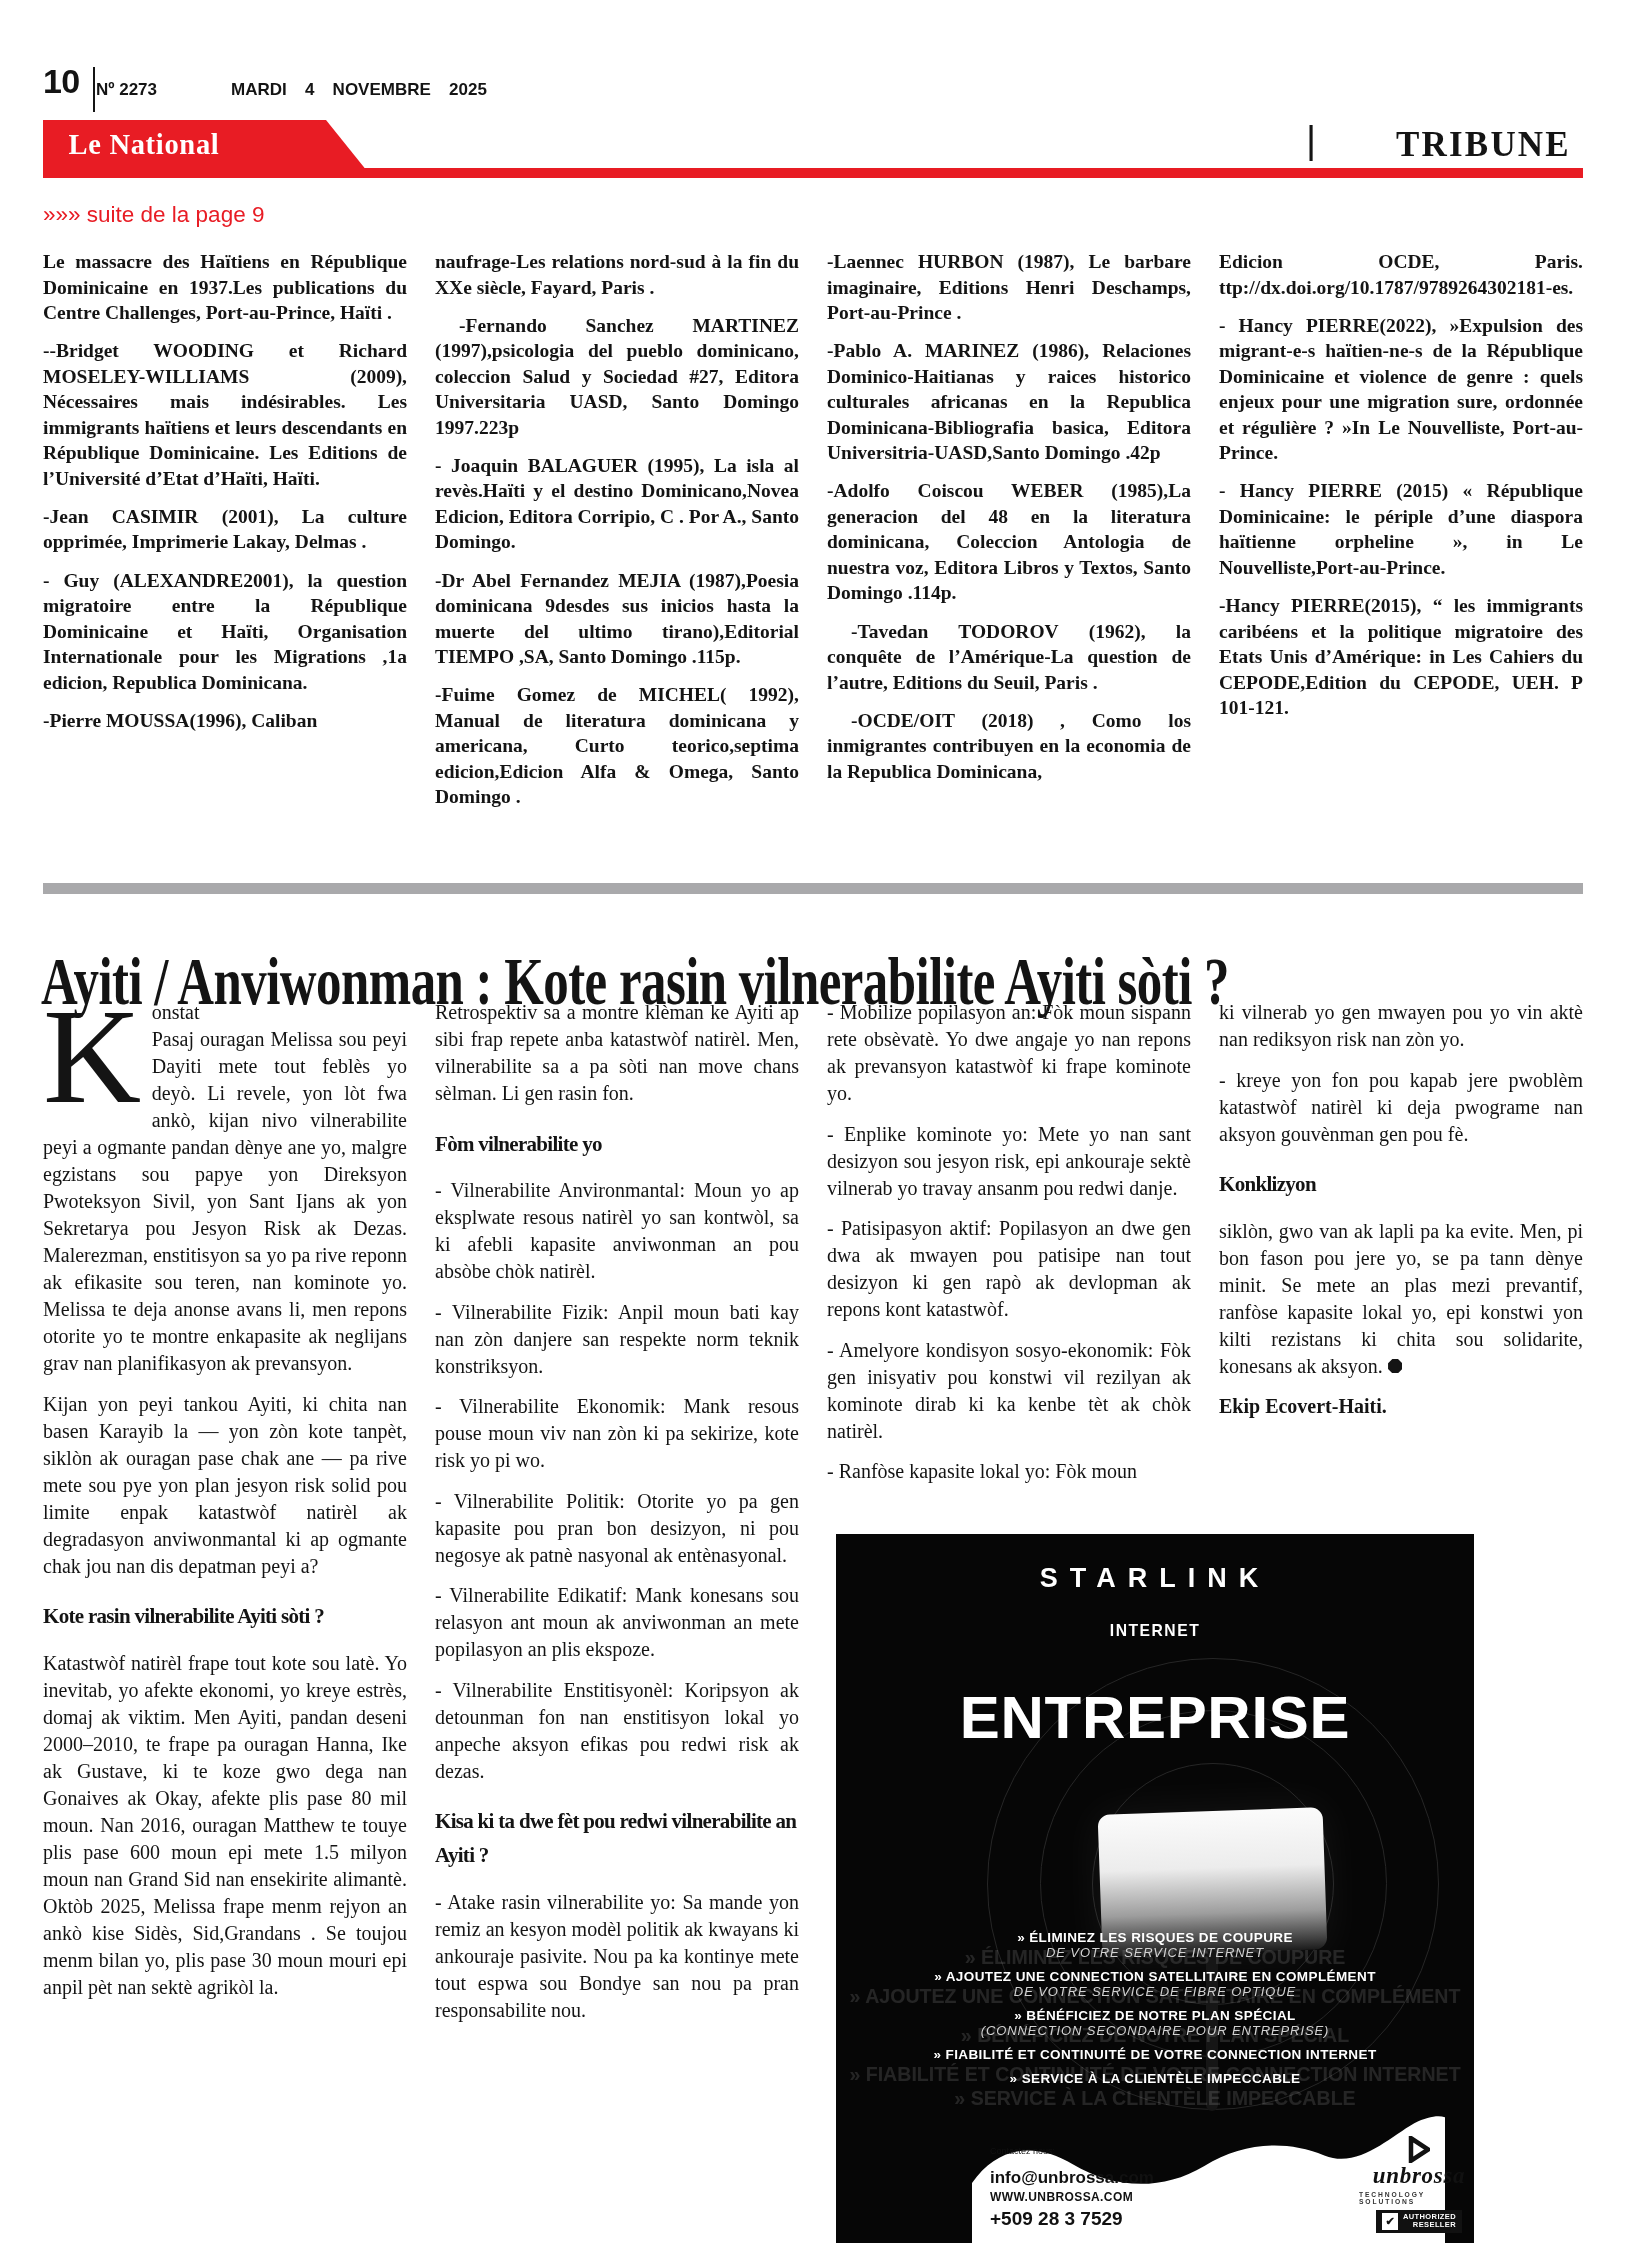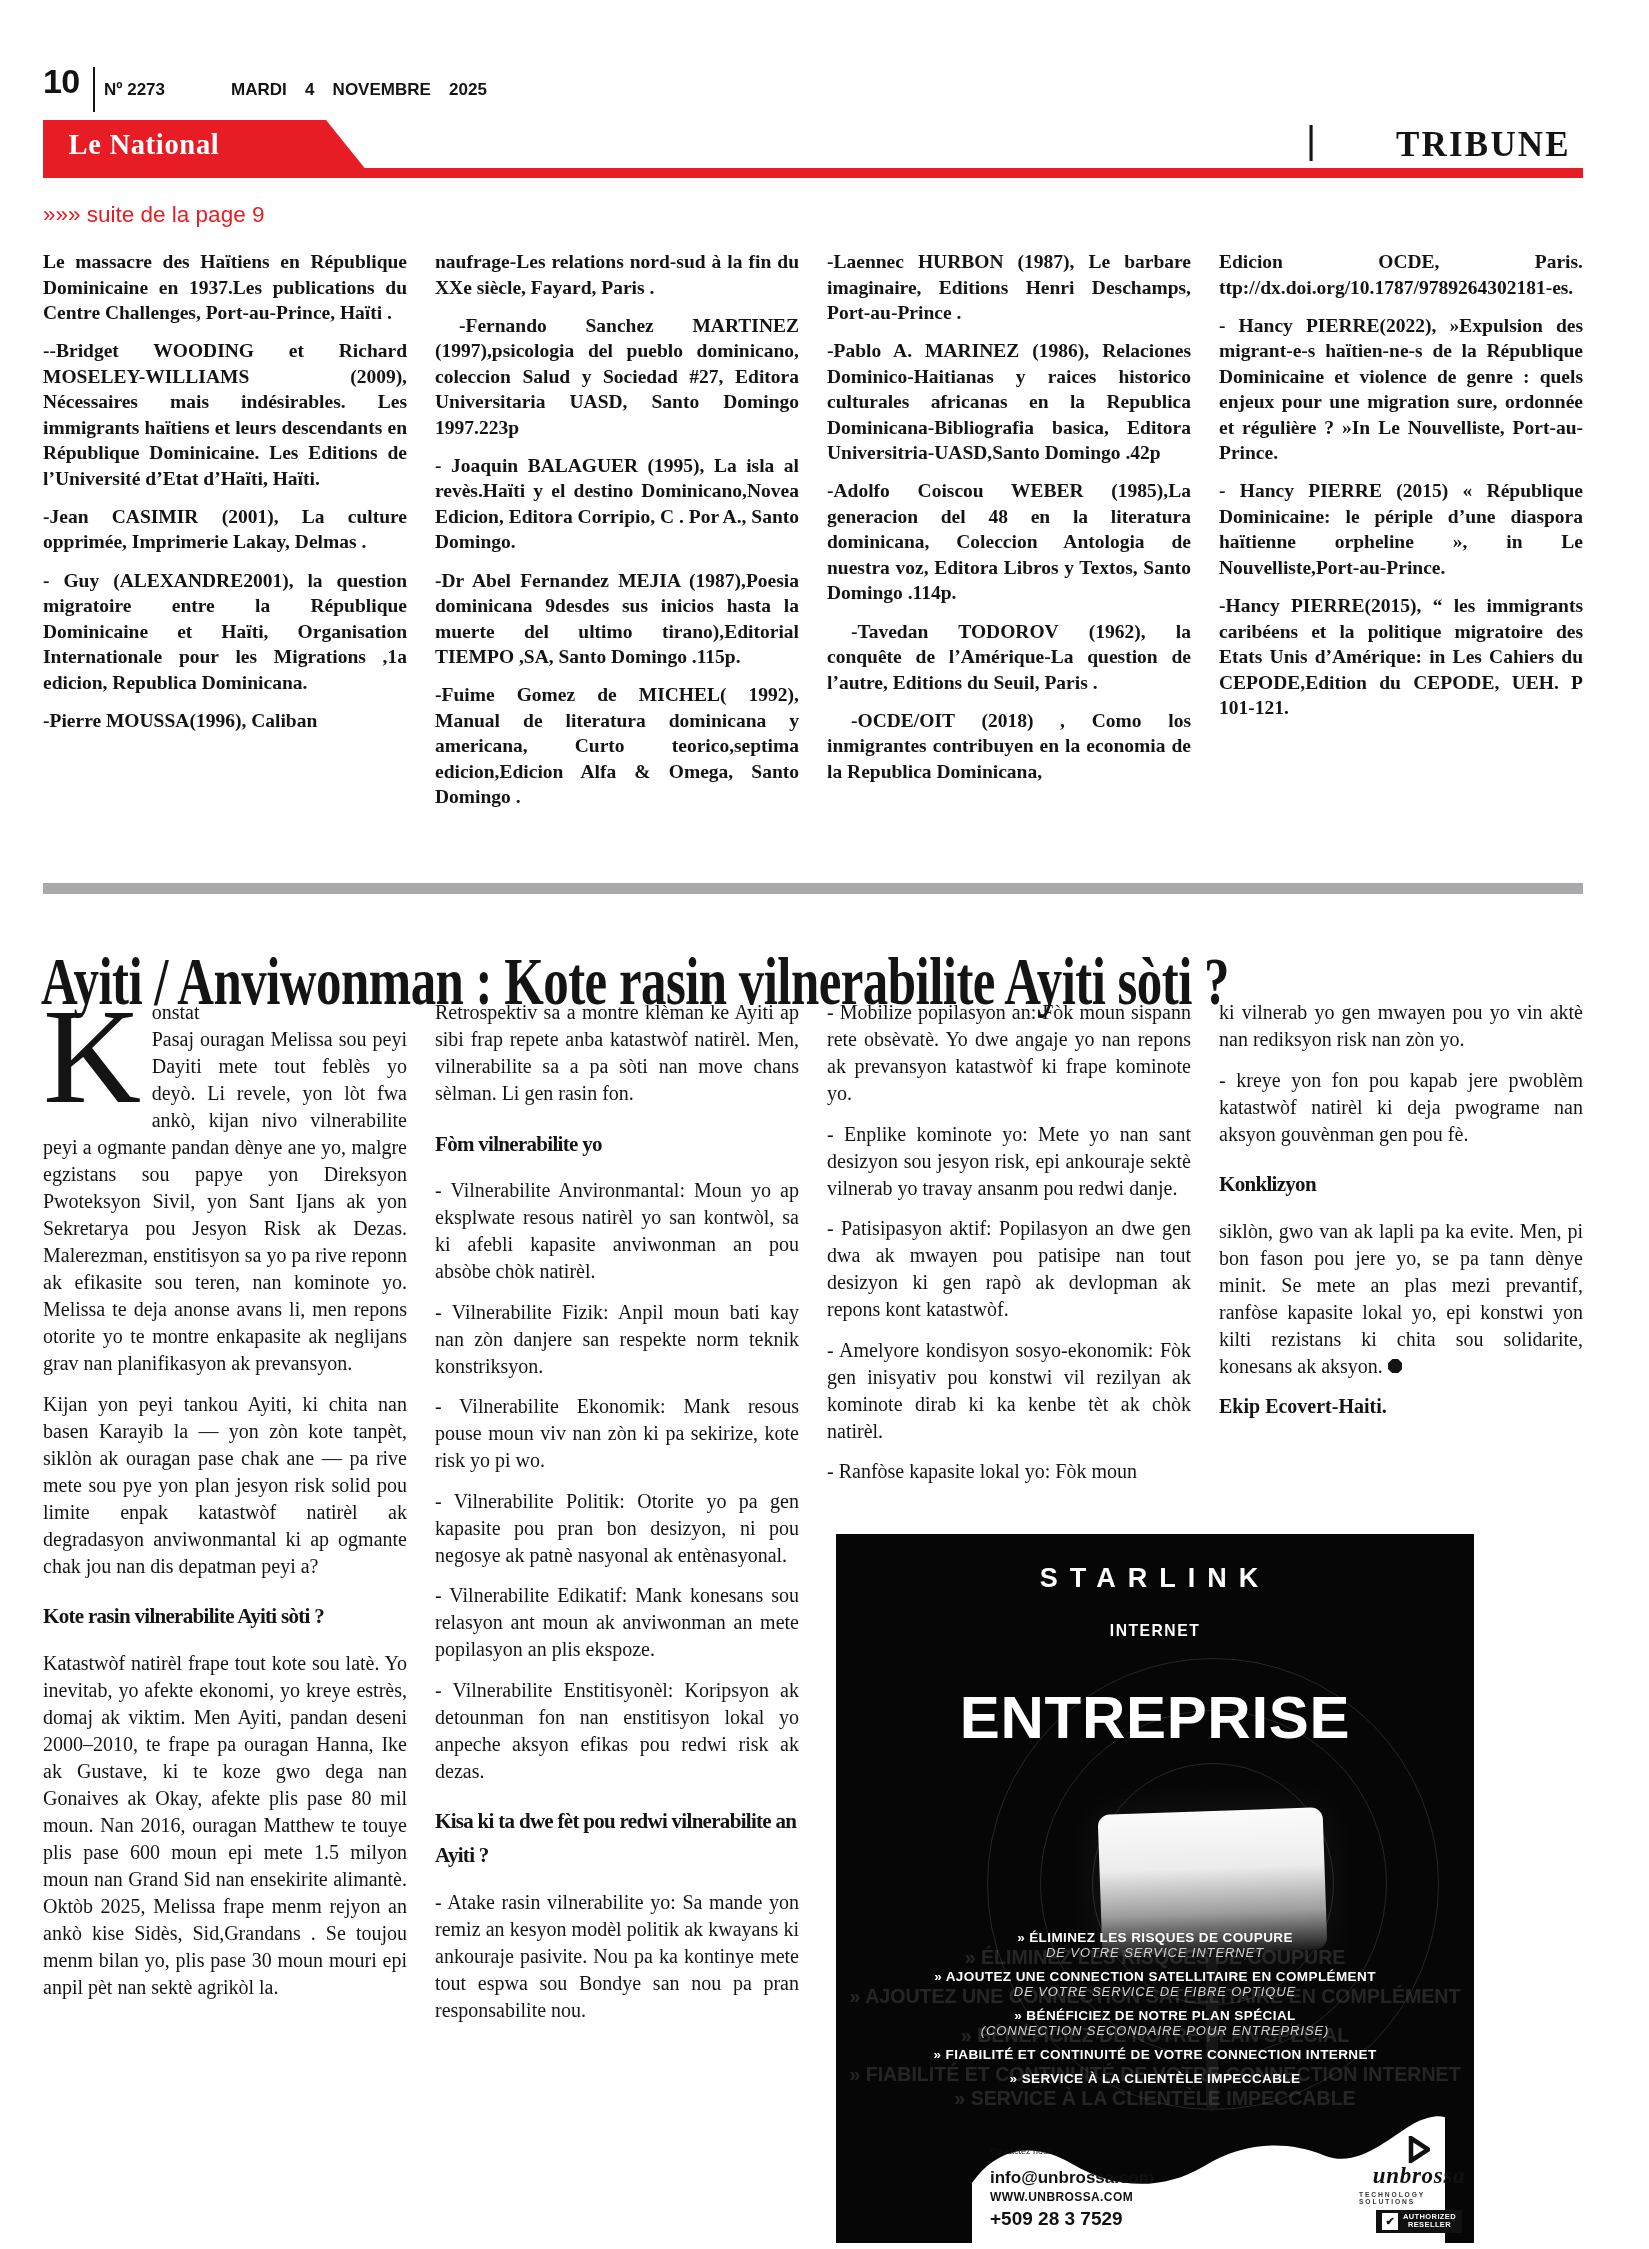--- a/index.html
+++ b/index.html
@@ -1,21 +1,21 @@
 <!DOCTYPE html>
 <html style="font-size:12px"><head>
 <meta charset="utf-8">
 <style>
   html,body{margin:0;padding:0;background:#ffffff;}
   .page{position:relative;width:1650px;height:2250px;background:#fff;overflow:hidden;
         font-family:"Liberation Serif",serif;color:#141414;}
   
   .pageno{position:absolute;left:43px;top:64px;font:900 34px/1 "Liberation Sans",sans-serif;letter-spacing:-0.7px;}
   .vrule{position:absolute;left:93px;top:67px;width:2.2px;height:45px;background:#141414;}
-  .issue{position:absolute;left:104px;top:81px;font:700 17px/1 "Liberation Sans",sans-serif;}
+  .issue{position:absolute;left:96px;top:81px;font:700 17px/1 "Liberation Sans",sans-serif;}
   .date{position:absolute;left:231px;top:81px;font:700 17px/1 "Liberation Sans",sans-serif;word-spacing:13.5px;}
   .tribune-sep{position:absolute;left:1306px;top:120px;font:400 39px/1 "Liberation Sans",sans-serif;}
   .tribune{position:absolute;left:1396px;top:127px;font:700 35px/1 "Liberation Serif",serif;letter-spacing:2.2px;}
   .mast-line{position:absolute;left:43px;top:168px;width:1540px;height:9.7px;background:#e81c24;}
   .mast-box{position:absolute;left:43px;top:120px;width:324px;height:51px;background:#e81c24;
             clip-path:polygon(0 0,calc(100% - 41px) 0,100% 100%,0 100%);
             display:flex;align-items:center;padding-left:25.5px;box-sizing:border-box;}
   .mast-box span{font:700 28.5px/1 "Liberation Serif",serif;color:#fff;letter-spacing:0.7px;}
   .suite{position:absolute;left:43px;top:204px;font:400 22.5px/1 "Liberation Sans",sans-serif;color:#e81c24;}
   
@@ -65,21 +65,21 @@
   .c-email{font-size:17px;font-weight:800;}
   .c-web{font-size:12px;font-weight:700;margin-top:2.2px;letter-spacing:0.4px;}
   .c-phone{font-size:19px;font-weight:800;margin-top:3.7px;}
   .reseller{position:absolute;left:523px;bottom:10.5px;width:120px;display:flex;flex-direction:column;
             align-items:center;color:#111;z-index:6;}
   .l-name{font-size:23px;font-weight:700;font-style:italic;font-family:"Liberation Serif",serif;letter-spacing:0.7px;}
   .l-tag{font-size:6.7px;letter-spacing:1.9px;margin-top:1.5px;font-weight:700;color:#333;}
   .badge{margin-top:5.2px;display:inline-flex;align-items:center;gap:4.5px;background:#111;color:#fff;padding:3px 6px;}
   .badge-check{width:16.5px;height:16.5px;background:#fff;color:#111;display:flex;align-items:center;
                justify-content:center;font-size:11.2px;font-weight:900;}
-  .badge-text{font-size:7.5px;font-weight:800;line-height:8.2px;text-align:center;letter-spacing:0.4px;}
+  .badge-text{font-size:7.5px;font-weight:800;line-height:8.2px;text-align:right;letter-spacing:0.4px;}
 </style>
 </head>
 <body>
 
 <div class="page">
 
   <div class="pageno">10</div>
   <div class="vrule"></div>
   <div class="issue">Nº 2273</div>
   <div class="date">MARDI 4 NOVEMBRE 2025</div>

